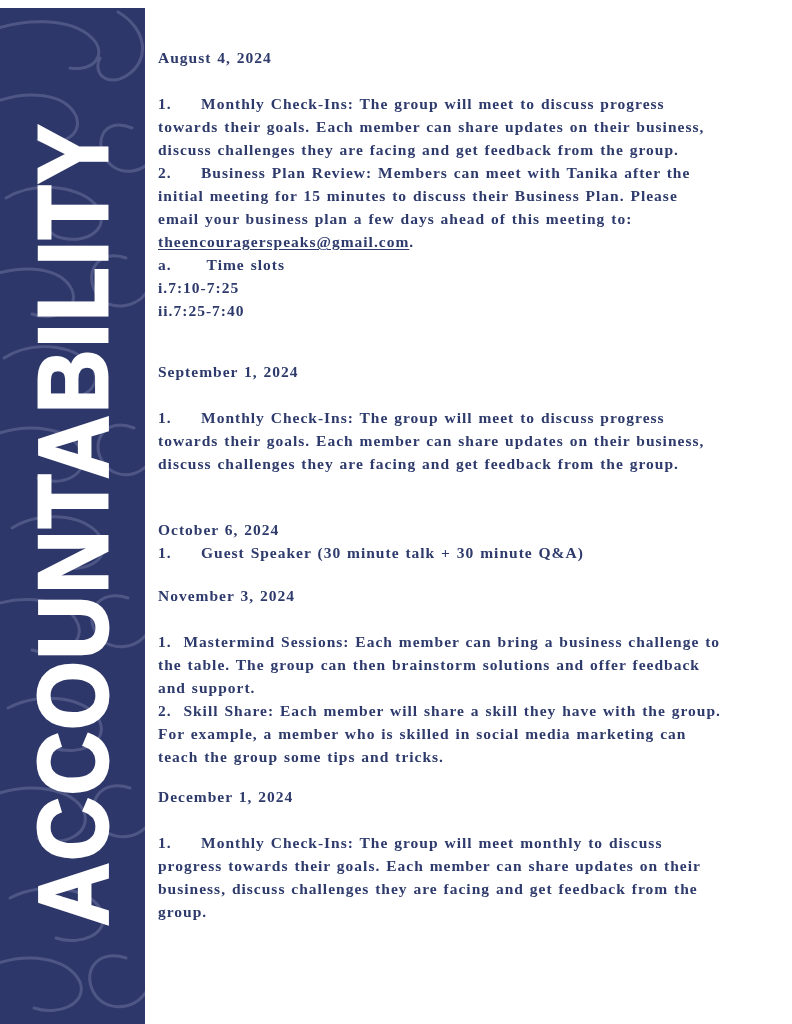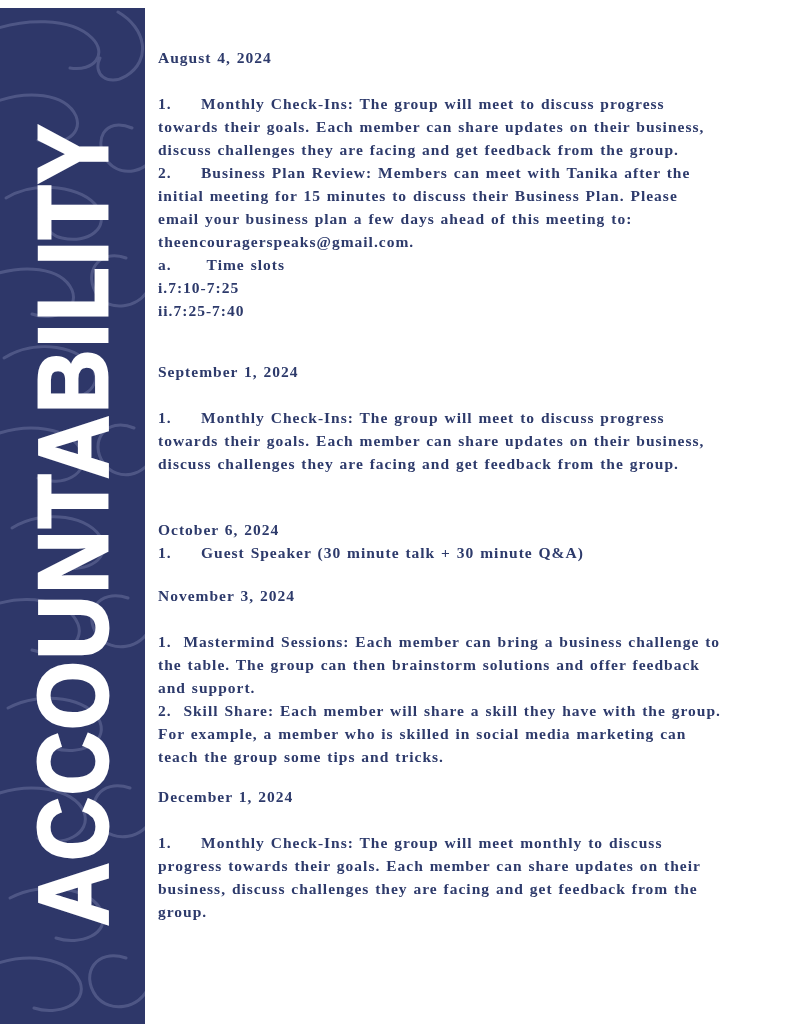--- a/index.html
+++ b/index.html
@@ -70,20 +70,21 @@
   .sec { margin: 0; }
   .sec-september { margin-top: 38px; }
   .sec-october   { margin-top: 43px; }
   .sec-november  { margin-top: 20px; }
   .sec-december  { margin-top: 17px; }
   .date { white-space: pre; }
   .para { white-space: pre; margin: 0; }
   .para.after-blank { margin-top: 23px; }
   .email {
     color: #2d3a6b;
+    text-decoration: underline;
     text-underline-offset: 2px;
     cursor: pointer;
   }
 </style>
 </head>
 <body>
 
 <div class="page">
 
   <aside class="sidebar">

